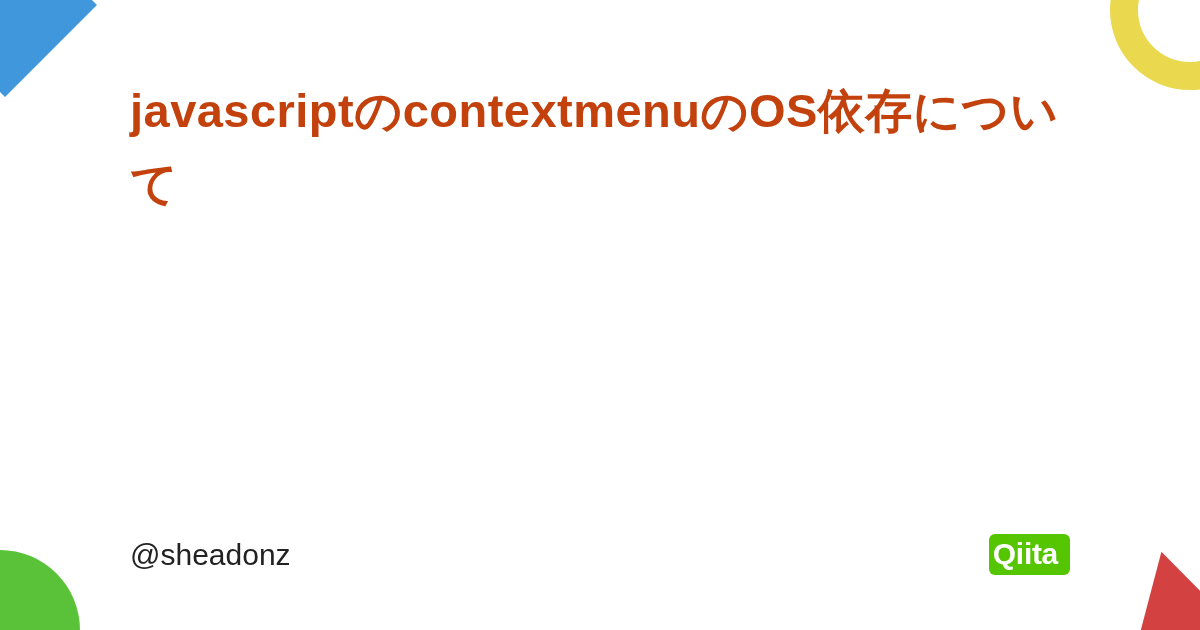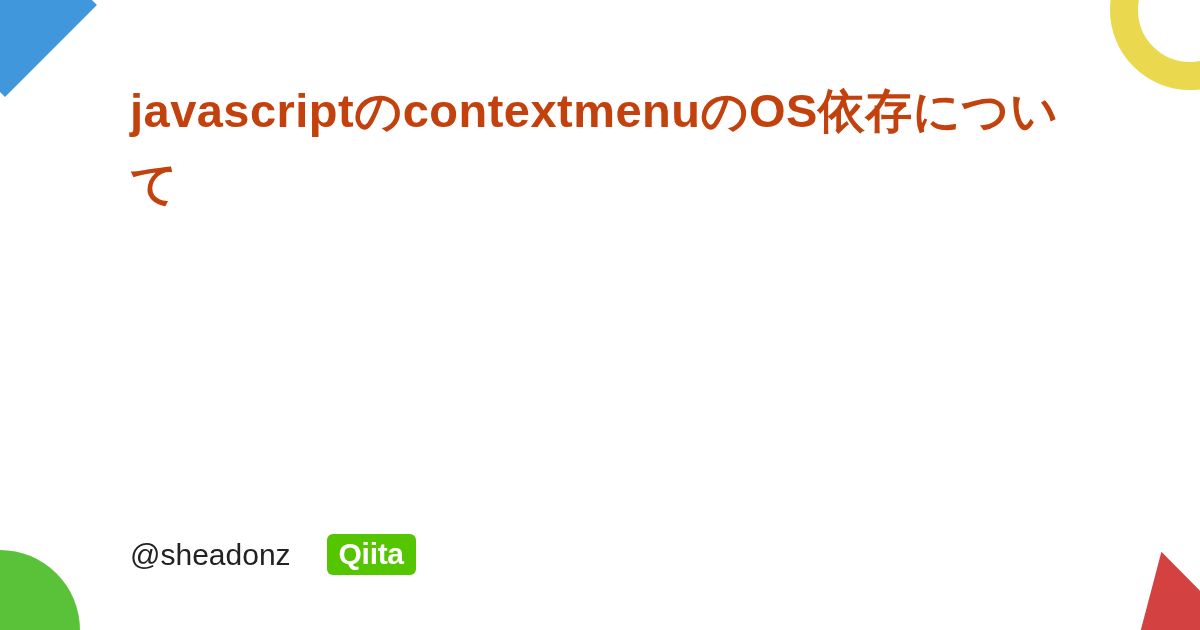--- a/index.html
+++ b/index.html
@@ -66,34 +66,35 @@
       color: #c2410c;
       line-height: 1.55;
       letter-spacing: 0.01em;
     }
     .footer {
       position: absolute;
       bottom: 55px;
       left: 130px;
       right: 130px;
       display: flex;
+      justify-content: space-between;
       align-items: center;
       gap: 36px;
     }
     .author {
       font-size: 30px;
       font-weight: 400;
       color: #222222;
     }
     .logo {
       background: #55c500;
       color: #ffffff;
       font-size: 30px;
       font-weight: 700;
-      padding: 3px 12px 4px 12px;
+      padding: 3px 12px 4px 4px;
       border-radius: 6px;
       letter-spacing: -0.01em;
     }
   </style>
 </head>
 <body>
 
 <div class="corner-top-left"></div>
 <div class="corner-top-right"></div>
 <div class="corner-bottom-left"></div>

